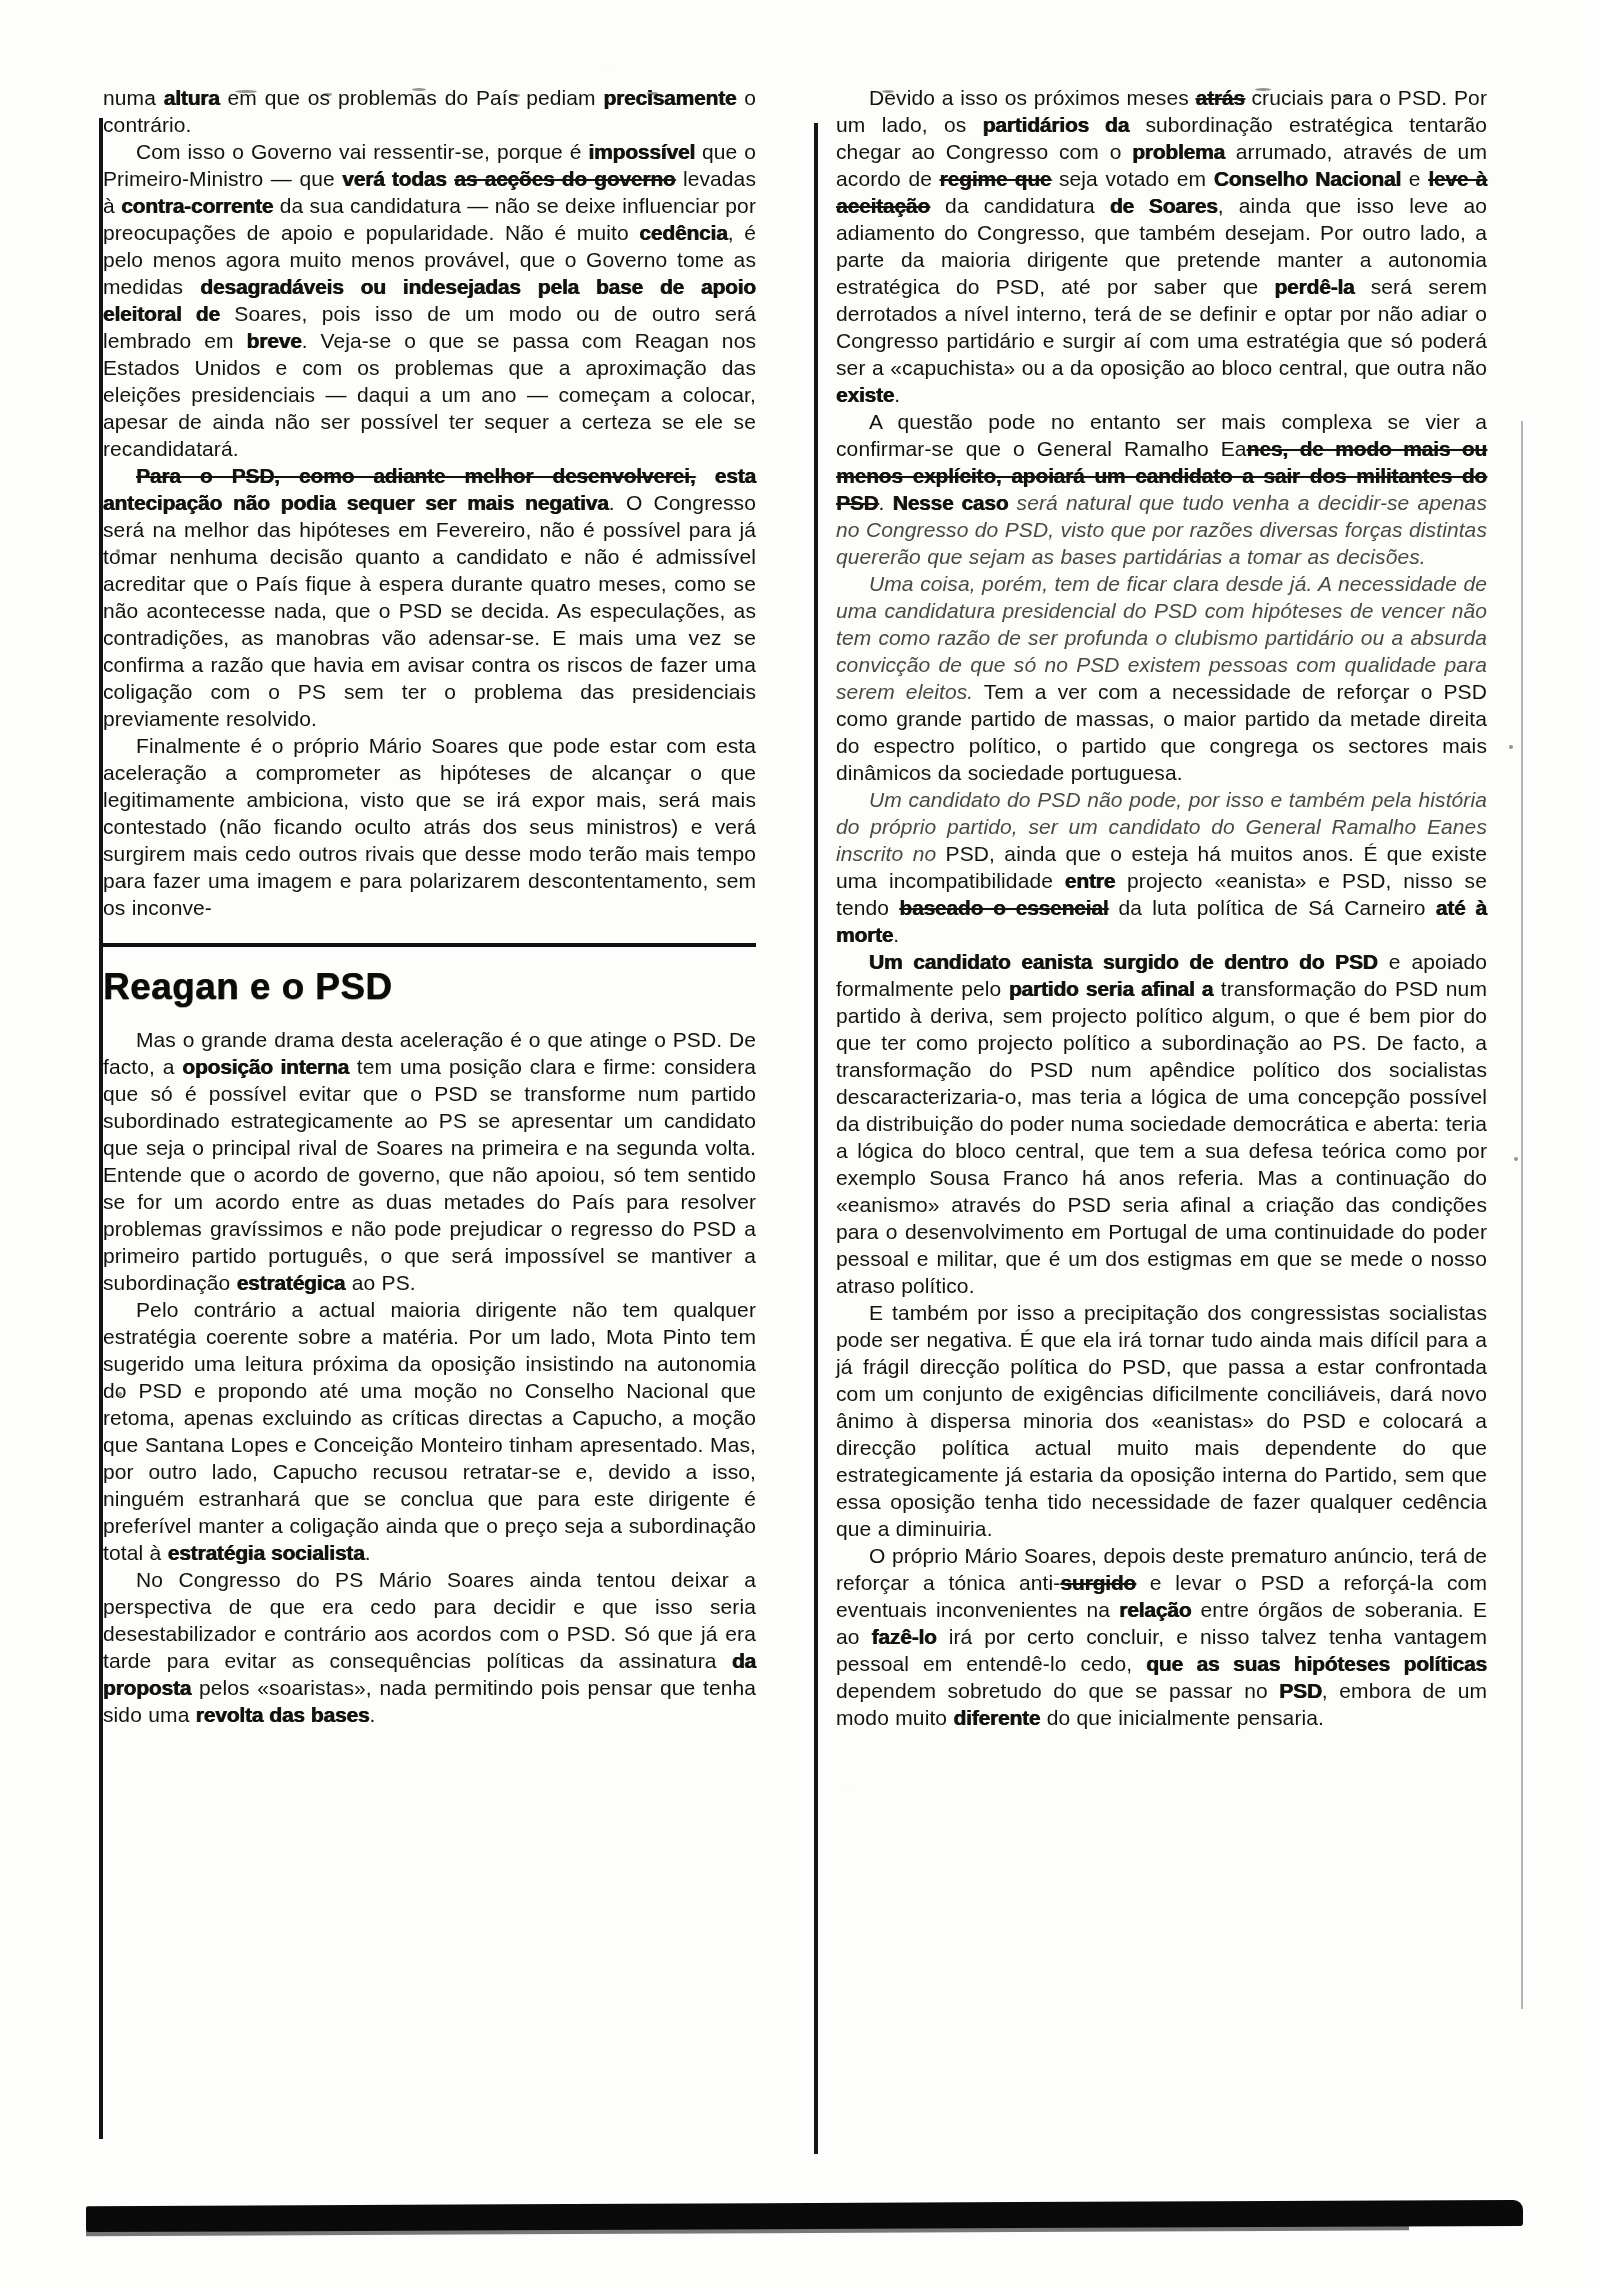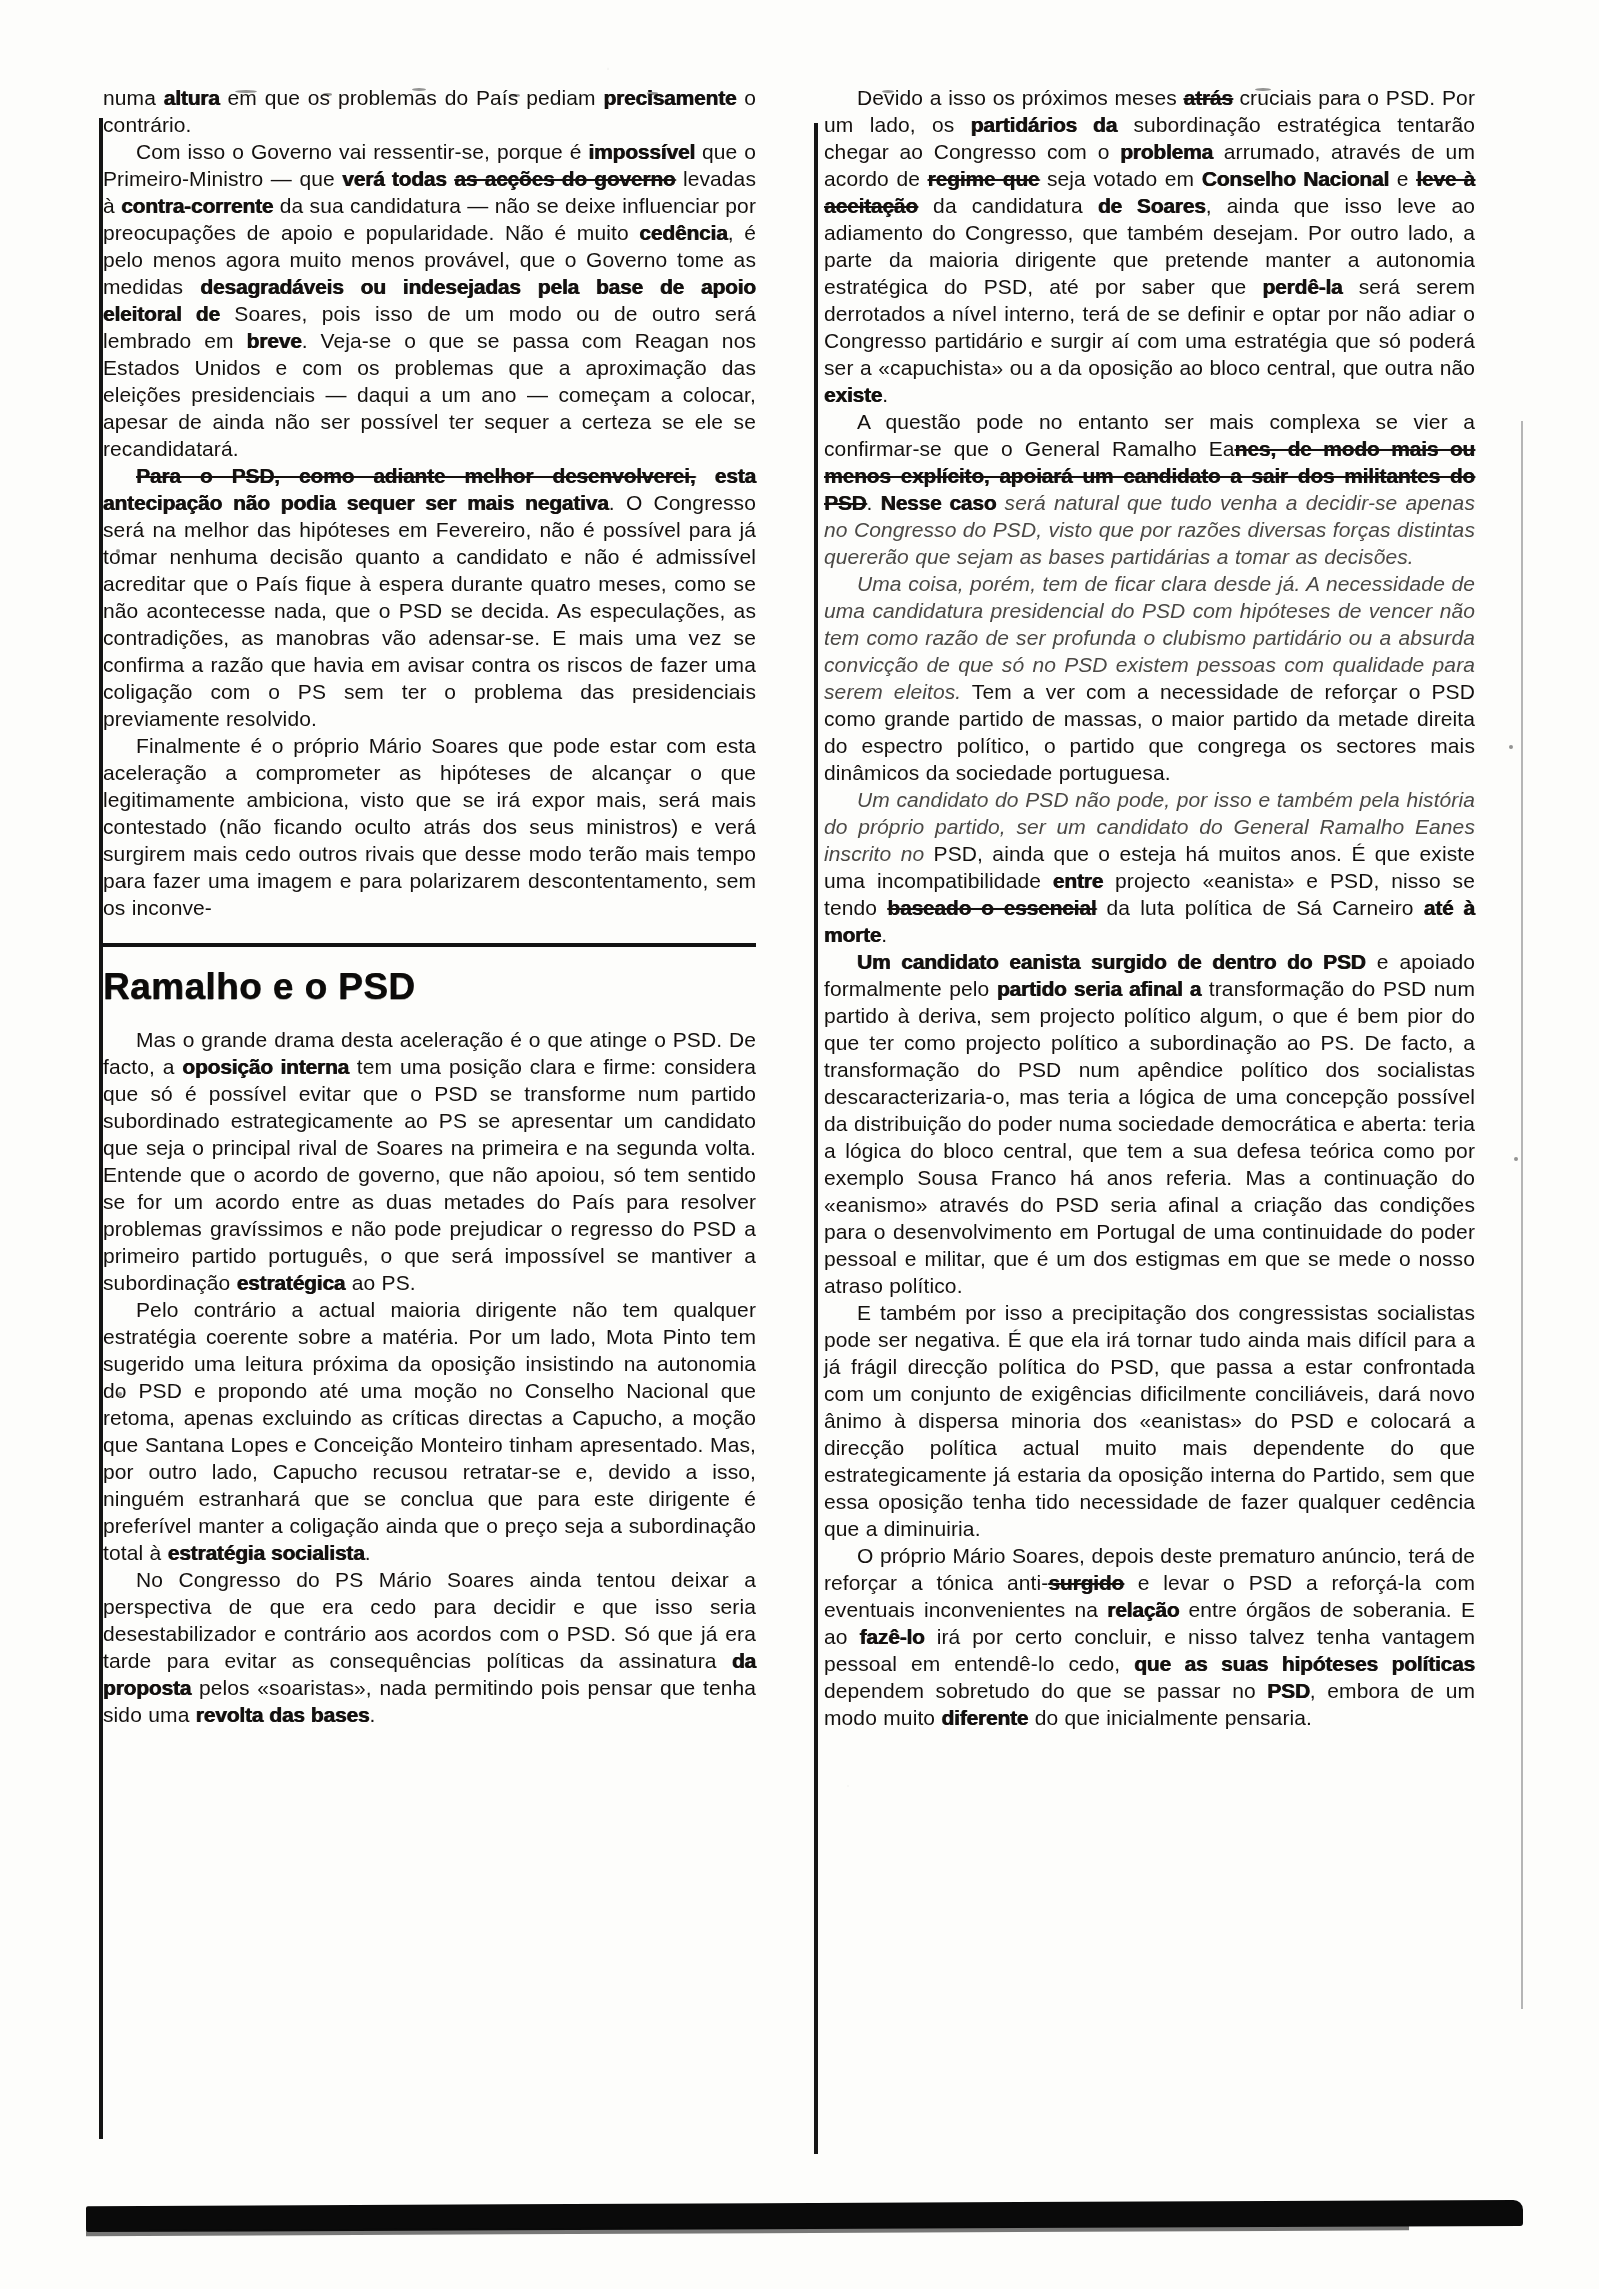--- a/index.html
+++ b/index.html
@@ -21,21 +21,21 @@
       radial-gradient(circle at 7% 47%, rgba(0,0,0,.025) 0 1px, transparent 1.4px),
       radial-gradient(circle at 53% 78%, rgba(0,0,0,.022) 0 1px, transparent 1.4px),
       #fdfdfb;
   }
 
   .cols{
     position:absolute;
     left:103px; top:84px;
     width:1411px; height:2000px;
     display:flex;
-    gap:0;
+    gap:12px;
   }
   .col{
     width:686px;
     box-sizing:border-box;
   }
   .col.left{ padding-right:33px; }
   .col.right{ padding-left:35px; }
 
   
   .vrule-left{
@@ -177,21 +177,21 @@
 
       <p>Finalmente é o próprio Mário Soares que pode
         estar com esta aceleração a comprometer as hipóteses de alcançar o que legitimamente ambiciona, visto
         que se irá expor mais, será mais contestado (não ficando oculto atrás dos seus ministros) e verá
         surgirem mais cedo outros rivais que desse modo terão mais tempo para fazer uma imagem e para
         polarizarem descontentamento, sem os inconve-</p>
 
 
       <div class="head-block">
         <div class="hrule"></div>
-        <h2 class="headline">Ramalho e o PSD</h2>
+        <h2 class="headline">Reagan e o PSD</h2>
       </div>
 
       <p>Mas o grande drama desta aceleração é o que
         atinge o PSD. De facto, a <b class="smudge">oposição interna</b> tem uma posição clara e firme: considera
         que só é possível evitar que o PSD se transforme num partido subordinado estrategicamente ao PS se
         apresentar um candidato que seja o principal rival de Soares na primeira e na segunda volta. Entende que
         o acordo de governo, que não apoiou, só tem sentido se for um acordo entre as duas metades do País para
         resolver problemas gravíssimos e não pode prejudicar o regresso do PSD a primeiro partido português, o
         que será impossível se mantiver a subordinação <b class="smudge">estratégica</b> ao PS.</p>
 

